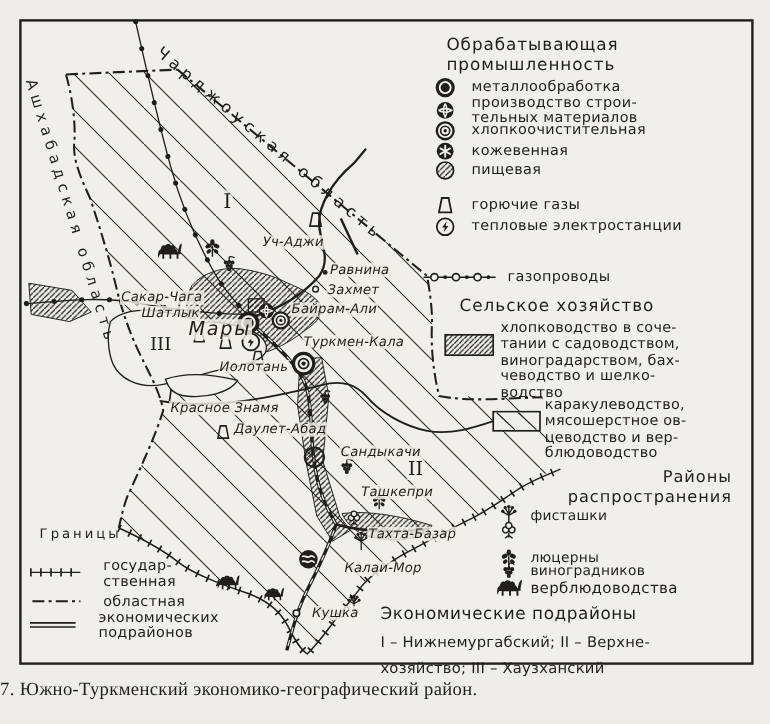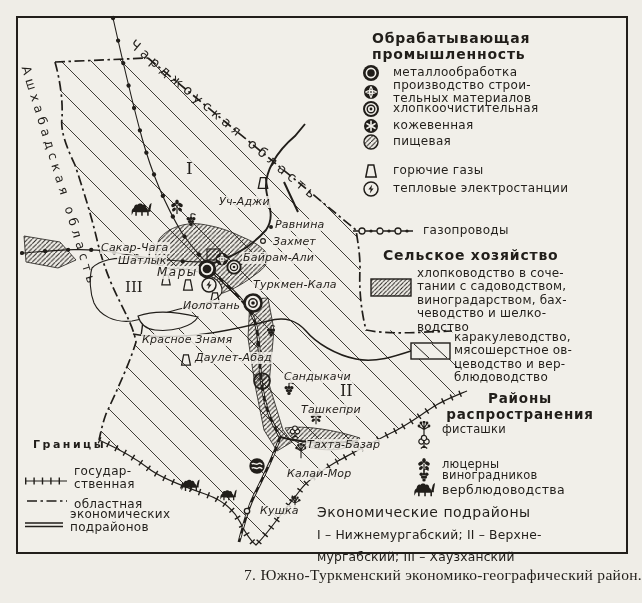--- a/index.html
+++ b/index.html
@@ -5,41 +5,41 @@
   html,body{margin:0;padding:0;background:#e9e6e0;}
   .page{position:relative;width:642px;height:603px;background:#efede7;overflow:hidden;
         font-family:"DejaVu Sans",sans-serif;color:#211e1a;}
   .frame{position:absolute;left:16px;top:16px;width:608px;height:534px;
          border:2.5px solid #221f1b;background:#f1efe9;}
   svg.map{position:absolute;left:0;top:0;width:642px;height:603px;}
   .sprite{position:absolute;width:0;height:0;overflow:hidden;}
 
   .town{position:absolute;font-size:11px;line-height:1.05;letter-spacing:.2px;white-space:nowrap;
         background:rgba(241,239,233,.82);padding:0 1px;z-index:5;font-style:italic;}
-  .town-big{font-size:12px;letter-spacing:1.5px;}
+  .town-big{font-size:16px;letter-spacing:1.5px;}
   .numeral{position:absolute;font-family:"DejaVu Serif",serif;font-size:16px;z-index:5;
            background:rgba(241,239,233,.7);padding:0 1px;}
   .oblast{position:absolute;font-size:13px;letter-spacing:4.5px;white-space:nowrap;
           transform-origin:0 0;z-index:4;}
 
   .ml{white-space:pre-line;}
-  .lg-title{position:absolute;font-size:14px;letter-spacing:.8px;line-height:1.15;z-index:6;font-weight:bold;}
+  .lg-title{position:absolute;font-size:14px;letter-spacing:.8px;line-height:1.15;z-index:6;}
   .ind-row{position:absolute;left:356px;display:flex;align-items:center;gap:7px;z-index:6;}
   .ind-row .ic{width:30px;display:flex;justify-content:center;flex-shrink:0;}
   .lbl{font-size:12px;letter-spacing:.3px;line-height:1.12;}
   .lbl-sm{font-size:11.5px;letter-spacing:.2px;line-height:1.14;}
   .ag-label{position:absolute;font-size:12px;line-height:13.4px;letter-spacing:.2px;z-index:6;}
   .swatch{position:absolute;z-index:6;}
   .ar-row{position:absolute;left:412px;display:flex;align-items:center;gap:6px;z-index:6;}
   .ar-row .ic{width:24px;display:flex;justify-content:center;flex-shrink:0;}
   .sub-block{position:absolute;left:317px;top:504px;width:300px;z-index:6;}
   .sub-title{font-size:14px;letter-spacing:.5px;}
   .sub-line{font-size:12.3px;letter-spacing:.2px;margin-top:8px;}
-  .bord-row{position:absolute;z-index:6;display:flex;align-items:flex-end;gap:6px;}
-  .caption{position:absolute;left:0;right:0;top:566px;text-align:right;
+  .bord-row{position:absolute;z-index:6;display:flex;align-items:center;gap:18px;}
+  .caption{position:absolute;left:0;right:0;top:566px;text-align:left;
            font-family:"Liberation Serif",serif;font-size:15.5px;letter-spacing:.3px;z-index:6;}
 </style>
 </head>
 <body>
 
 <svg class="sprite" xmlns="http://www.w3.org/2000/svg">
   <defs>
     <pattern id="hatchK" width="30" height="30" patternUnits="userSpaceOnUse">
       <path d="M-2,-2 L32,32" stroke="#2b2823" stroke-width="0.9"></path>
     </pattern>
@@ -358,21 +358,21 @@
         <rect x="1" y="1" width="39" height="16" fill="#f1efe9" stroke="#211e1a" stroke-width="1.4"></rect>
     <line x1="4" y1="2" x2="19" y2="16" stroke="#211e1a" stroke-width="1"></line>
     <line x1="22" y1="2" x2="37" y2="16" stroke="#211e1a" stroke-width="1"></line>
       </svg>
   </span>
   <div class="ag-label ml" style="left:454px;top:331px">каракулеводство,
 мясошерстное ов-
 цеводство и вер-
 блюдоводство</div>
 
-  <div class="lg-title ml" style="left:430px;top:391px;width:180px;text-align:center;font-size:13.5px">Районы
+  <div class="lg-title ml" style="left:430px;top:391px;width:180px;text-align:right;font-size:13.5px">Районы
 распространения</div>
 
   <div class="ar-row" style="top:421px">
     <span class="ic">
         <svg width="20" height="17" viewBox="-10 -9.5 20 17">
           <use href="#ic-tree"></use>
         </svg>
       </span>
     <span class="lbl-sm ml">фисташки</span>
   </div>
@@ -404,21 +404,21 @@
         <svg width="26" height="17" viewBox="-10.5 -6 21 14">
           <use href="#ic-camel"></use>
         </svg>
       </span>
     <span class="lbl ml" style="font-size:12.5px">верблюдоводства</span>
   </div>
 
   <div class="sub-block">
     <div class="sub-title">Экономические подрайоны</div>
     <div class="sub-line">I – Нижнемургабский; II – Верхне-</div>
-    <div class="sub-line">мургабский; III – Хаузханский</div>
+    <div class="sub-line">хозяйство; III – Хаузханский</div>
   </div>
 
   <div class="lg-title" style="left:33px;top:439px;font-size:11px;letter-spacing:2.5px">Границы</div>
 
   <div class="bord-row" style="left:24px;top:465px">
     <span class="ic">
       <svg width="44" height="14">
           <line x1="1" y1="7" x2="43" y2="7" stroke="#211e1a" stroke-width="1.2"></line>
       <line x1="1" y1="7" x2="43" y2="7" stroke="#211e1a" stroke-width="7" stroke-dasharray="1.4 7"></line>
         </svg>

